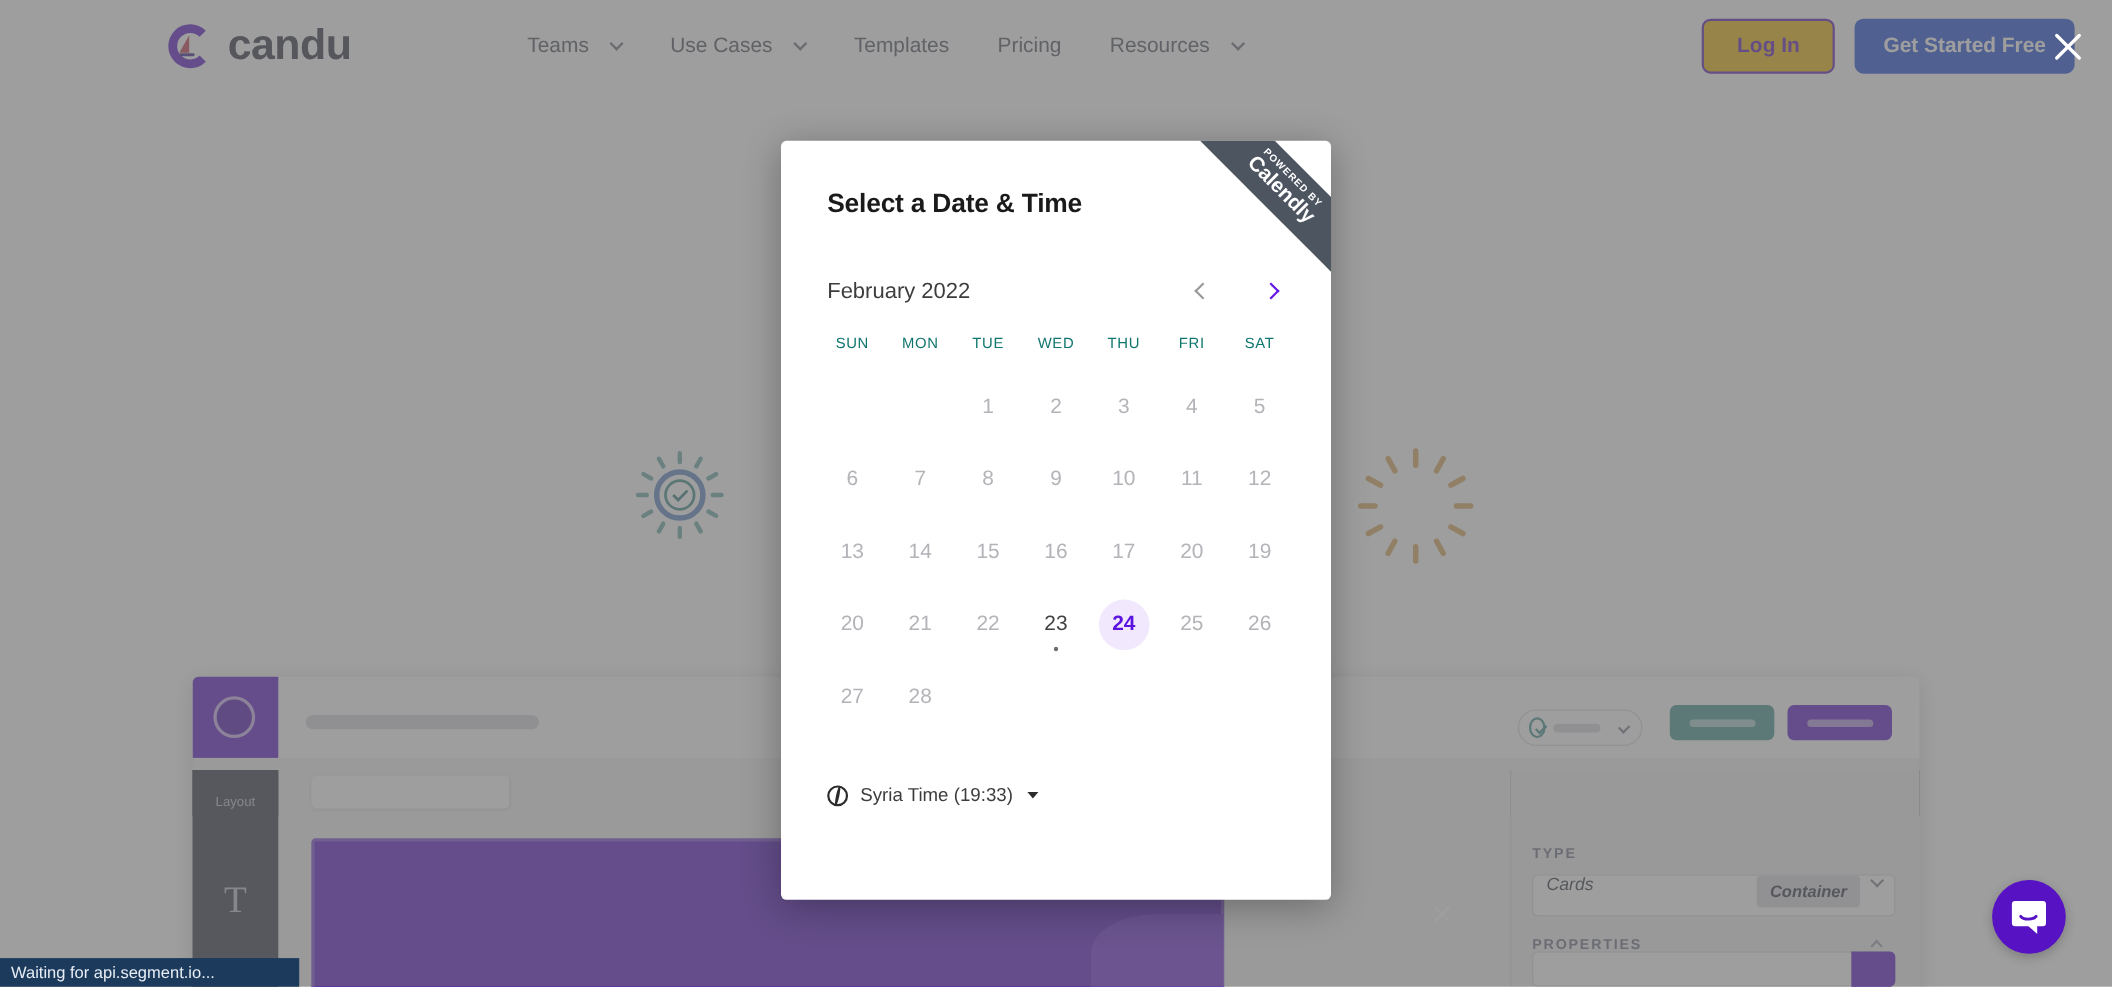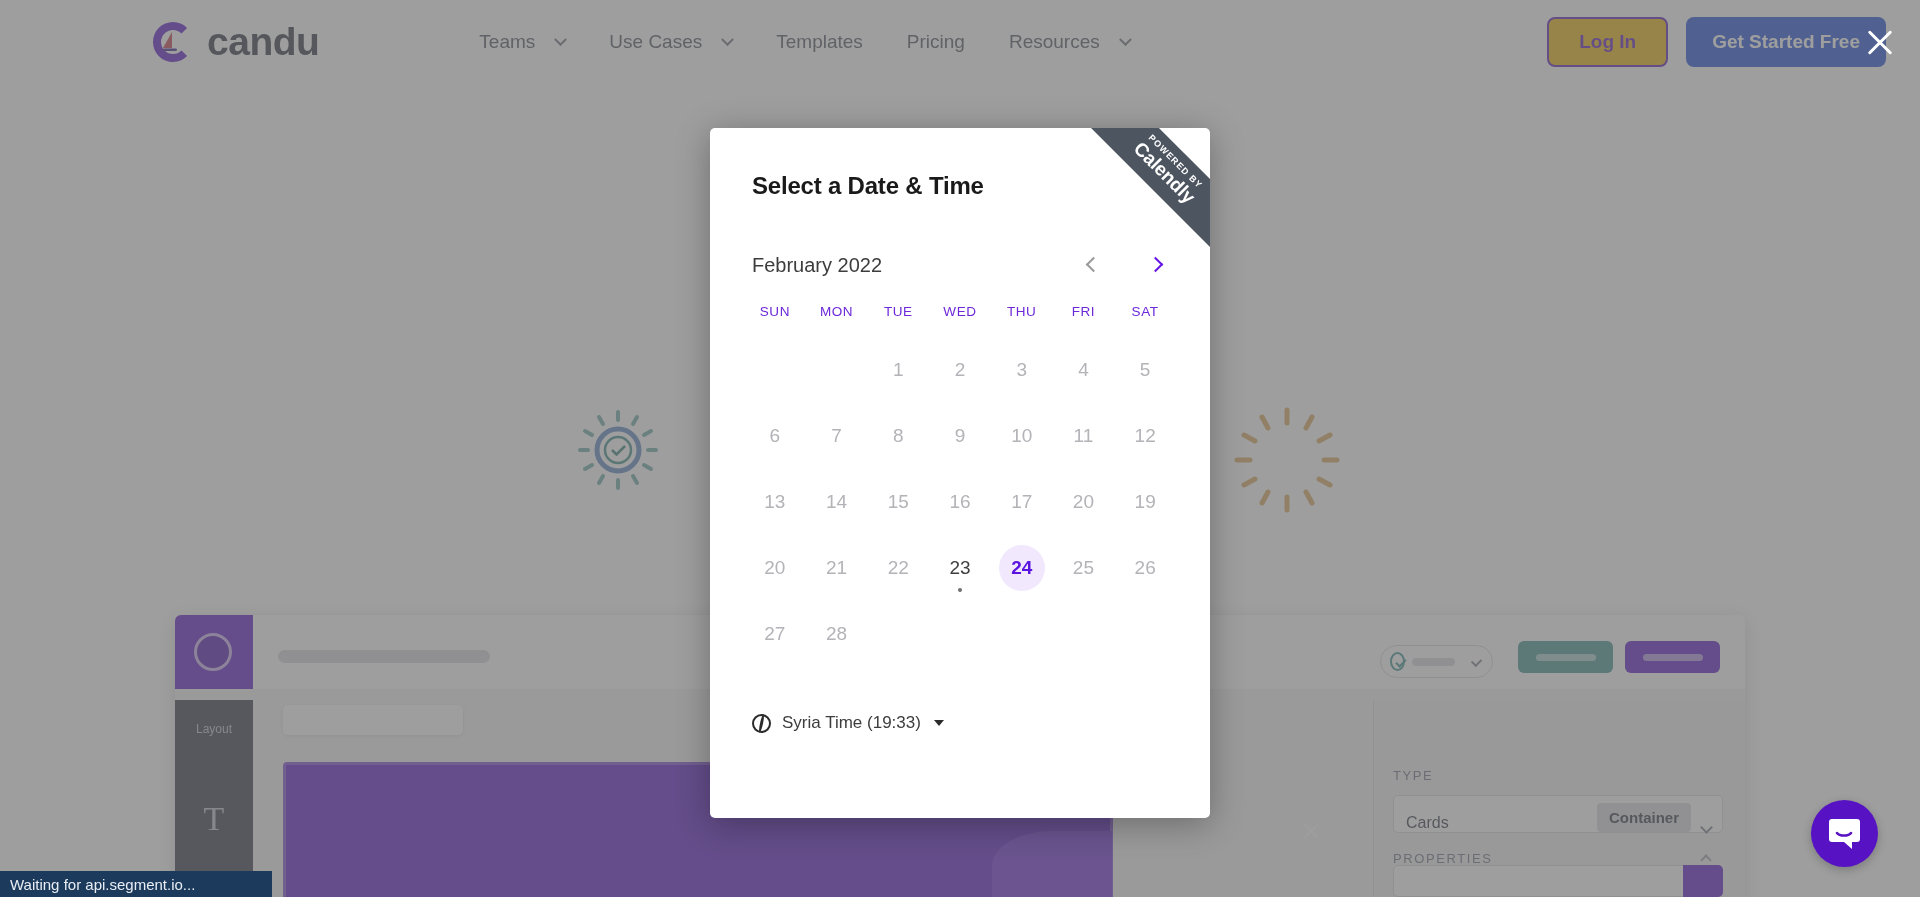--- a/index.html
+++ b/index.html
@@ -146,26 +146,26 @@
     content:""; position:absolute; left:2px; top:10px; width:18px; height:2px; background:#ffffff;
   }
   #canvas-x:before { transform: rotate(45deg); }
   #canvas-x:after  { transform: rotate(-45deg); }
 
   #mock-rightpanel {
     position:absolute; left:1373px; top:700px; width:372px; height:197px;
     background:#f0f0f3; border-left:1px solid #dcdce2;
   }
   .panel-section-label {
-    font-size:13px; letter-spacing:1.6px; color:#6d7183; font-weight:400;text-align:right;
+    font-size:13px; letter-spacing:1.6px; color:#6d7183; font-weight:700;text-align:right;
   }
   #type-field {
     position:absolute; left:1393px; top:795px; width:330px; height:38px;
     border:1px solid #d6d6dd; border-radius:5px; background:#fff;
-    display:flex; align-items:flex-end; padding:0 8px 0 12px;
+    display:flex; align-items:flex-start; padding:0 8px 0 12px;font-style:italic;
   }
   #type-value { font-size:16px; color:#2f3340; }
   #type-chip {
     margin-left:auto; background:#d9d9e0; color:#2f3340;
     font-size:15px; font-weight:600; border-radius:4px; padding:6px 12px;
   }
   .chev-sm {
     width:9px; height:9px; border-right:2px solid #7a7e8c; border-bottom:2px solid #7a7e8c;
     transform: rotate(45deg); margin-left:11px; margin-right:3px;
   }
@@ -224,21 +224,21 @@
     border-top:2px solid currentColor; border-right:2px solid currentColor;
   }
   #cal-prev { color:#9a9a9a; }
   #cal-prev i { transform: rotate(-135deg); }
   #cal-next { color:#6515e6; }
   #cal-next i { transform: rotate(45deg); }
 
   #cal-grid { margin:26px 34px 0 34px; }
   .cal-row { display:grid; grid-template-columns: repeat(7,1fr); }
   .cal-dow {
-    text-align:center; font-size:13.5px; color:#6d28d9; letter-spacing:0.6px;
+    text-align:center; font-size:13.5px; color:#0f766e; letter-spacing:0.6px;
     padding-bottom:18px;
   }
   .cal-cell {
     height:66px; display:flex; flex-direction:column; align-items:center; justify-content:center;
     position:relative;
   }
   .day-num {
     width:46px; height:46px; border-radius:50%;
     display:flex; align-items:center; justify-content:center;
     font-size:19px; color:#b3b3b8;

